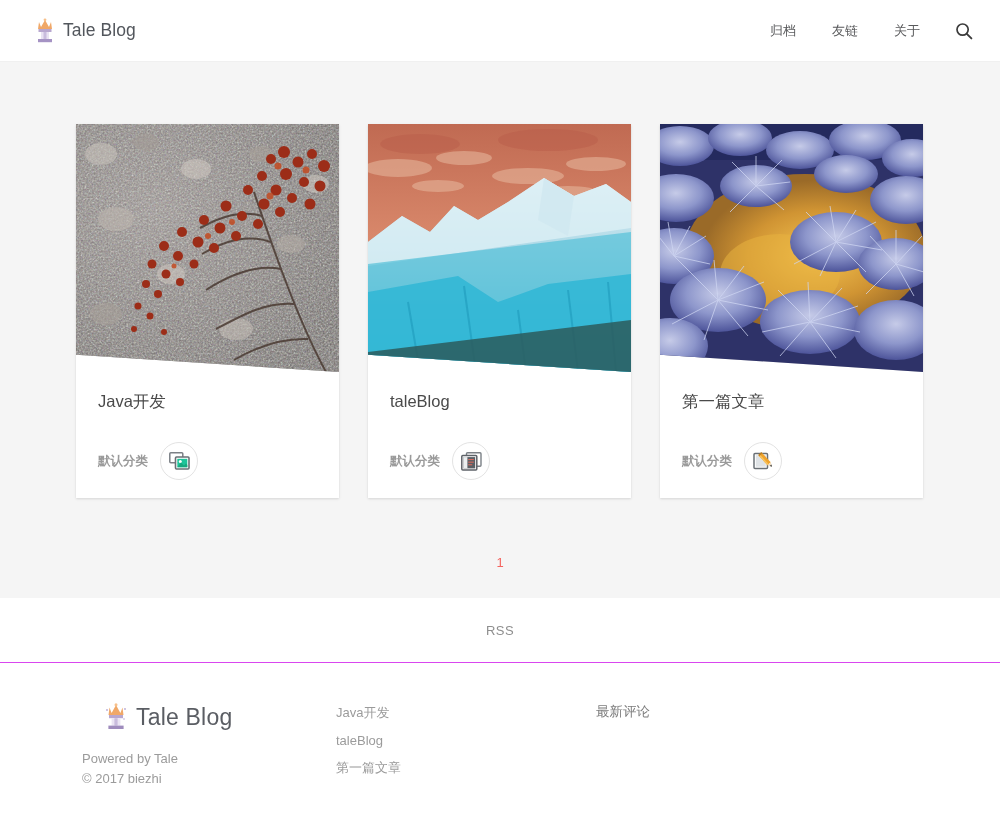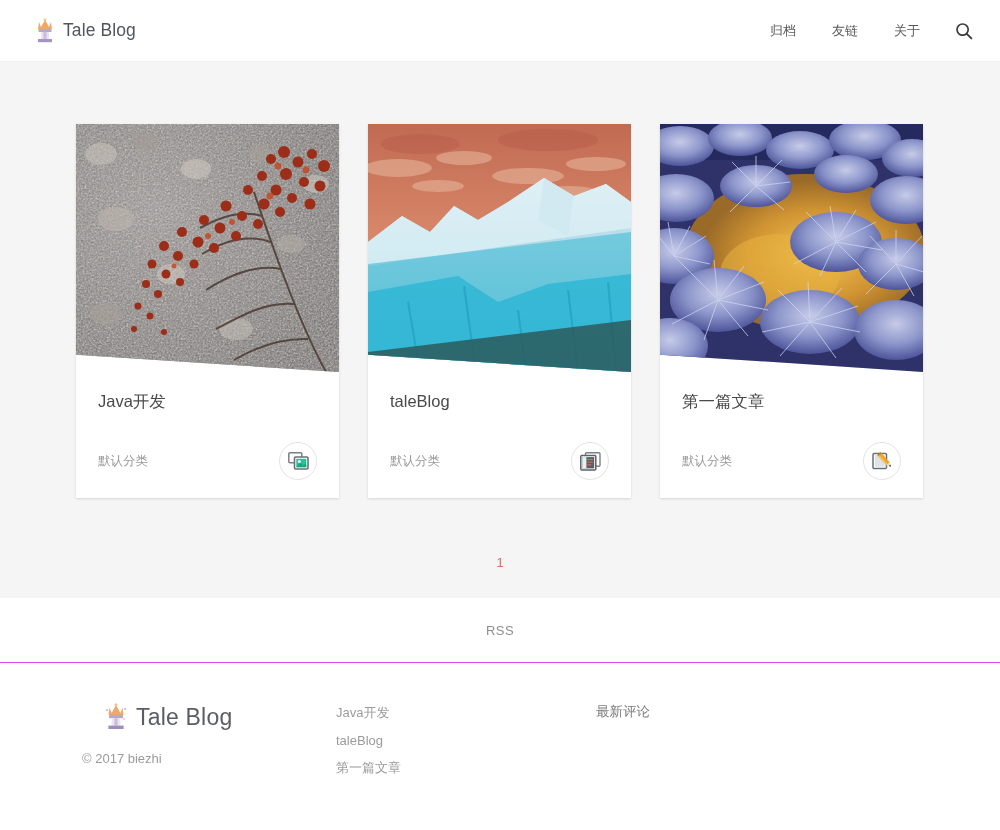--- a/index.html
+++ b/index.html
@@ -110,23 +110,24 @@
   .card-title {
     font-size: 16.5px;
     color: #4a4a4a;
     line-height: 1.4;
     font-weight: normal;
   }
   .card-foot {
     margin-top: auto;
     display: flex;
     align-items: center;
-    justify-content: space-between;
+    justify-content: flex-start;
     gap: 12px;
     padding-bottom: 18px;
+    font-weight: bold;
   }
   .card-cat {
     font-size: 12.5px;
     color: #9a9a9a;
   }
   .card-icon {
     width: 38px;
     height: 38px;
     border-radius: 50%;
     border: 1px solid #e3e3e3;
@@ -511,20 +512,21 @@
             <circle cx="12" cy="1.8" r="1.5" fill="#f7c08a"></circle>
             <g fill="#b9a9d4">
                 <circle cx="3" cy="7" r="0.9"></circle>
                 <circle cx="21" cy="6" r="0.9"></circle>
                 <circle cx="20" cy="16" r="0.8"></circle>
               </g>
           </svg>
         </span>
         <span class="f-brand-text">Tale Blog</span>
       </div>
+      <div class="f-about-line">Powered by Tale</div>
       <div class="f-about-line">© 2017 biezhi</div>
     </div>
 
     <div class="f-col-posts">
       <ul class="f-list">
         <li><a href="#">Java开发</a></li>
         <li><a href="#">taleBlog</a></li>
         <li><a href="#">第一篇文章</a></li>
       </ul>
     </div>

